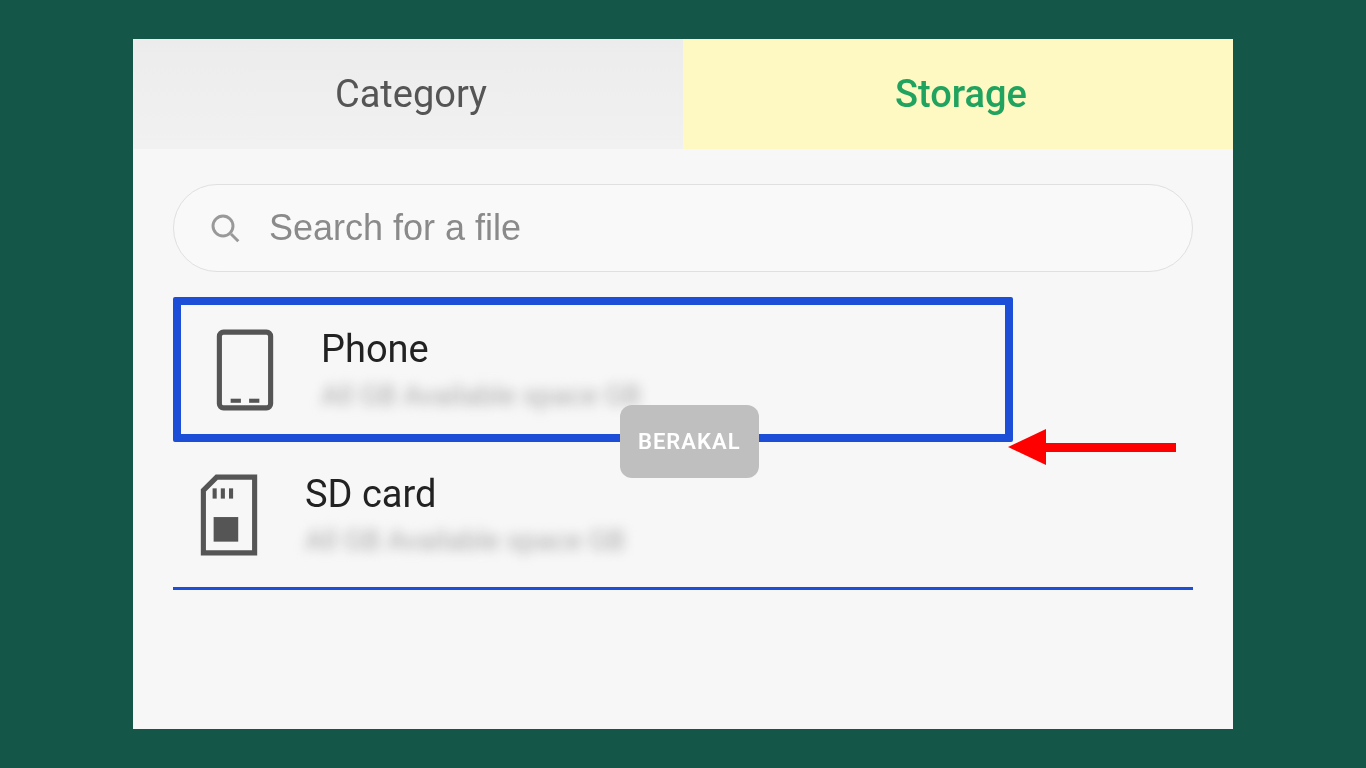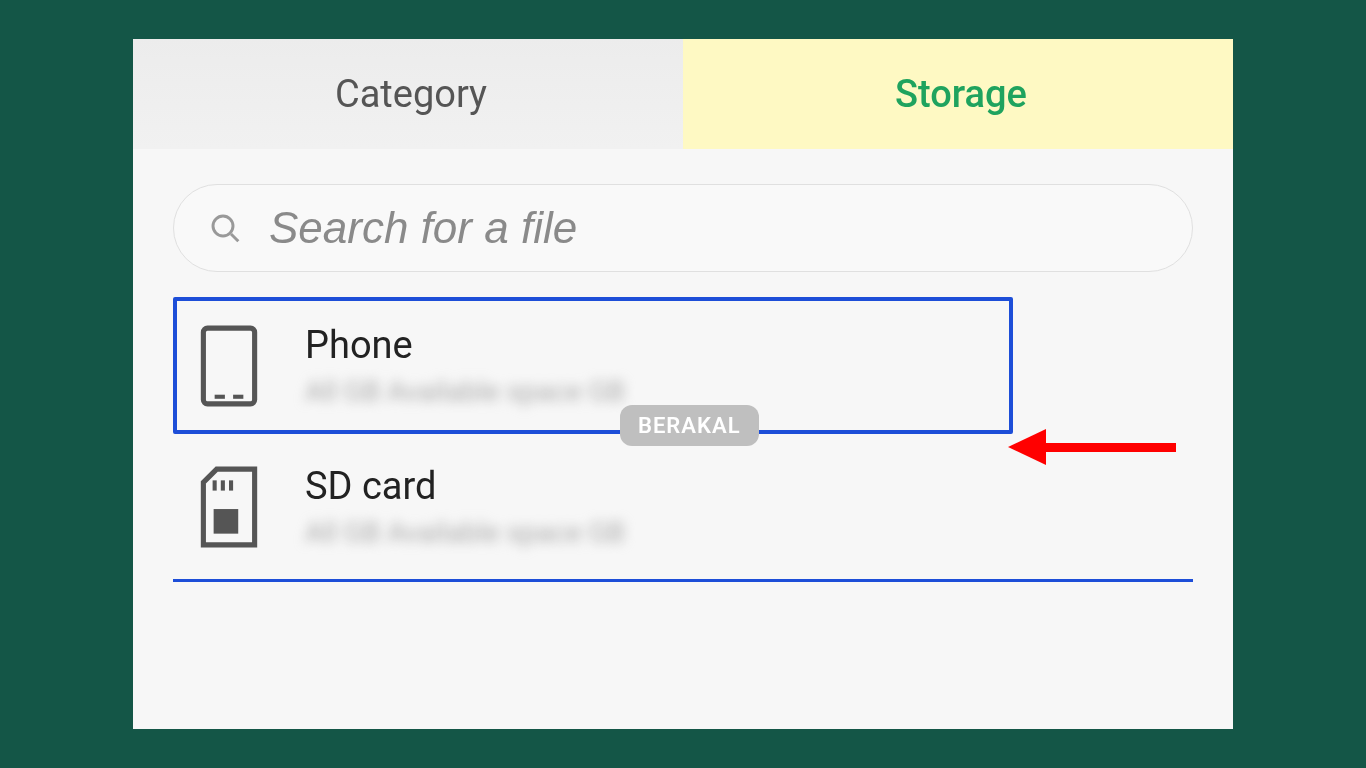--- a/index.html
+++ b/index.html
@@ -59,43 +59,42 @@
     }
     .search-icon {
       width: 32px;
       height: 32px;
       margin-right: 28px;
       flex-shrink: 0;
     }
     .search-input {
       border: none;
       background: transparent;
-      font-size: 44px;
+      font-size: 36px;
       color: #4c1d95;
       outline: none;
       width: 100%;
-      font-style: italic;
     }
     .search-input::placeholder {
       color: #8a8a8a;
     }
     .list {
       padding: 0 40px;
     }
     .list-item {
       display: flex;
       align-items: center;
       padding: 30px 20px;
       border-bottom: 3px solid #1d4ed8;
       position: relative;
     }
     .highlight {
-      border: 4px solid #1d4ed8;
+      border: 8px solid #1d4ed8;
       border-radius: 2px;
-      padding: 22px 16px;
+      padding: 22px 28px;
       margin-right: 180px;
     }
     .item-icon {
       width: 72px;
       height: 82px;
       margin-right: 40px;
       flex-shrink: 0;
     }
     .item-text {
       display: flex;
@@ -112,21 +111,21 @@
       color: #aaa;
       filter: blur(6px);
     }
     .watermark {
       position: absolute;
       background: #bfbfbf;
       color: #fff;
       font-size: 22px;
       font-weight: 600;
       letter-spacing: 1px;
-      padding: 8px 18px;
+      padding: 24px 18px;
       border-radius: 12px;
       left: 487px;
       top: 366px;
     }
     .arrow {
       position: absolute;
       right: 45px;
       top: 398px;
       width: 180px;
       height: 20px;

